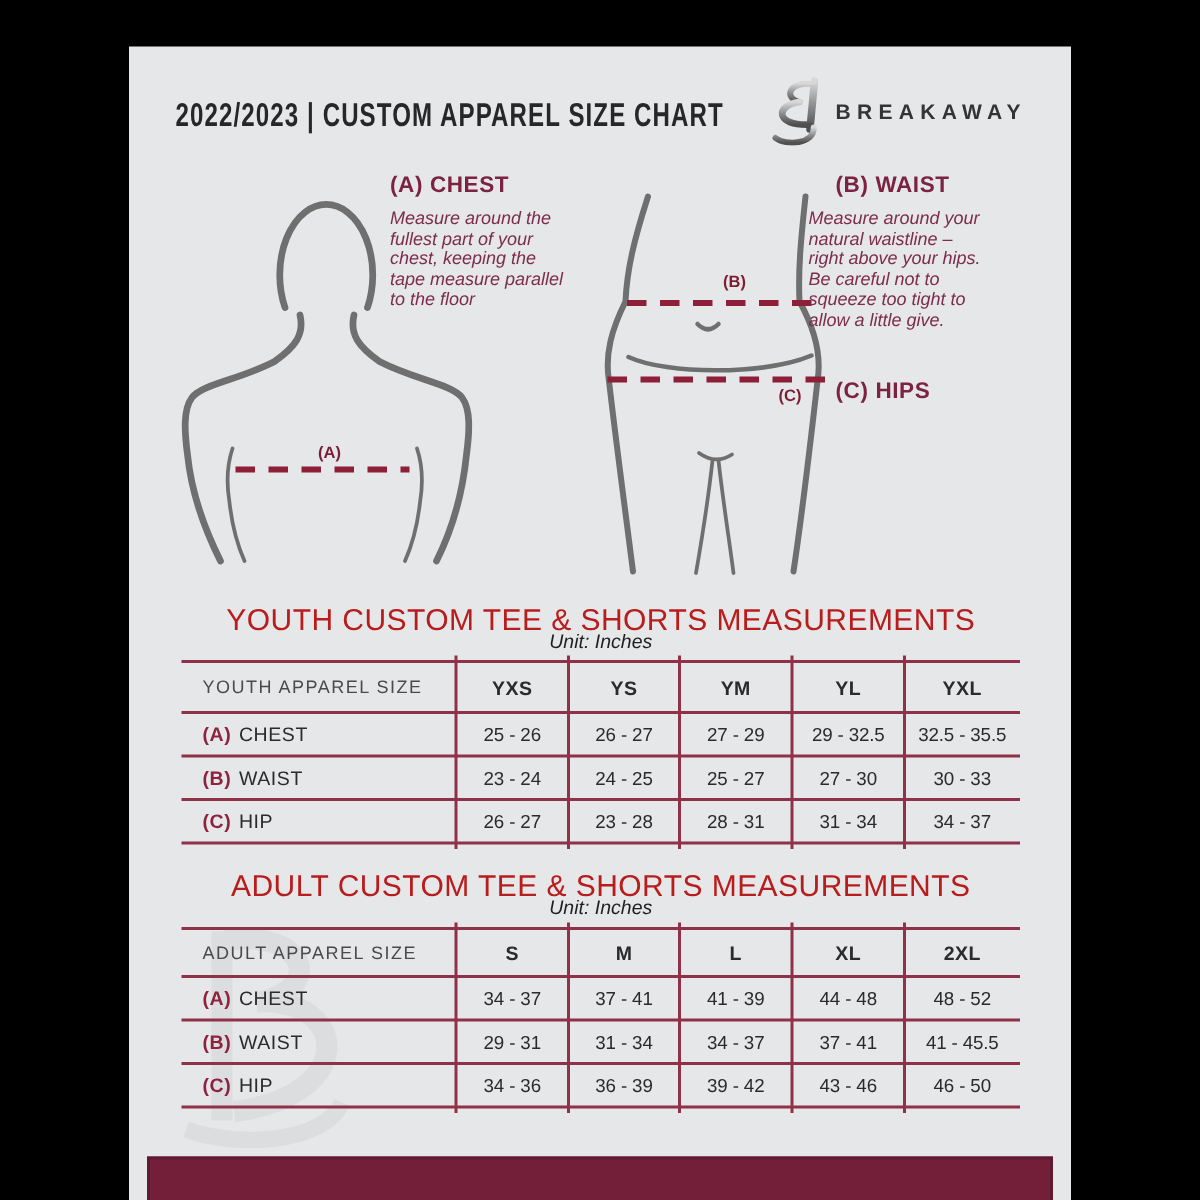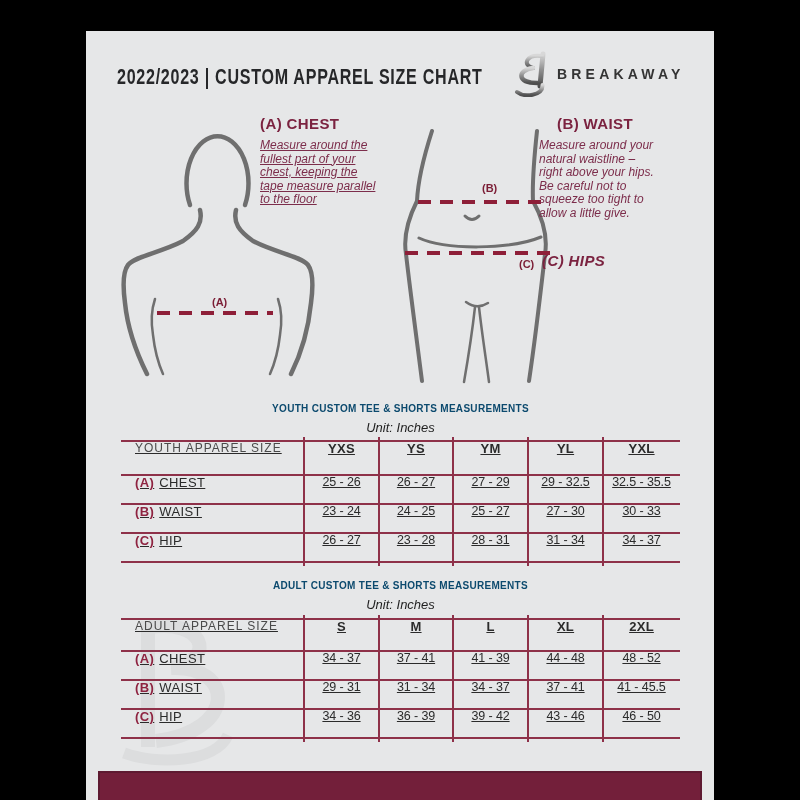--- a/index.html
+++ b/index.html
@@ -30,35 +30,35 @@
   .guide-p{
     font-size:12px;font-style:italic;color:#7c2d4b;line-height:13.5px;
     white-space:pre-line;width:175px;
   }
   .dash-label{
     font-size:11px;font-weight:bold;color:#7b1d35;
   }
 
   
   .tbl-title{
-    left:35px;width:559px;text-align:center;font-size:10px;font-weight:bold;
-    color:#0c4a6e;letter-spacing:.3px;
+    left:35px;width:559px;text-align:center;font-size:20px;font-weight:normal;
+    color:#b91c1c;letter-spacing:.3px;
   }
   .tbl-unit{
     left:35px;width:559px;text-align:center;font-size:13px;font-style:italic;color:#1f1f1f;
   }
 
   
   .sizetable{left:35px;width:559px;}
   .grid{
     position:absolute;left:0;top:0;width:559px;height:100%;
     display:grid;grid-template-columns:183px 75px 74px 75px 75px 77px;z-index:2;
   }
-  .cell{display:flex;align-items:flex-start;justify-content:center;
-    font-size:12.5px;color:#2b2b2b;letter-spacing:-.1px;text-decoration:underline;}
+  .cell{display:flex;align-items:center;justify-content:center;
+    font-size:12.5px;color:#2b2b2b;letter-spacing:-.1px;}
   .cell.size-h{font-weight:bold;font-size:13px;letter-spacing:.3px;}
   .cell.lbl{justify-content:flex-start;padding-left:14px;}
   .apparel-h{font-size:12px;color:#4a4a4a;letter-spacing:1px;white-space:nowrap;}
   .rowlbl{font-size:13px;color:#2b2b2b;letter-spacing:.4px;white-space:nowrap;}
   .rowlbl b{color:#8e2340;margin-right:5px;}
   .hline{position:absolute;left:0;width:559px;height:2px;background:#8e3149;
     transform:translateY(-1px);z-index:1;}
   .vline{position:absolute;top:-4px;height:calc(100% + 8px);width:2px;background:#8e3149;
     transform:translateX(-1px);z-index:1;}
 
@@ -116,35 +116,35 @@
       <path d="M80,183 C77,210 73,235 69,258" stroke-width="2.5"></path>
       <path d="M84,183 C87,210 91,235 94,258" stroke-width="2.5"></path>
     </g>
     <path d="M23,78 L153,78" stroke="#8e1f38" stroke-width="4" stroke-dasharray="13 9" fill="none"></path>
     <path d="M10,129 L163,129" stroke="#8e1f38" stroke-width="4" stroke-dasharray="13 9" fill="none"></path>
   </svg>
   <span class="abs dash-label" style="left:396px;top:151px;">(B)</span>
   <span class="abs dash-label" style="left:433px;top:227px;">(C)</span>
 
   <div class="abs guide-h" style="left:174px;top:84px;">(A) CHEST</div>
-  <div class="abs guide-p" style="left:174px;top:108px;text-decoration:underline;">Measure around the
+  <div class="abs guide-p" style="left:174px;top:108px;">Measure around the
 fullest part of your
 chest, keeping the
 tape measure parallel
 to the floor</div>
 
   <div class="abs guide-h" style="left:471px;top:84px;">(B) WAIST</div>
   <div class="abs guide-p" style="left:453px;top:108px;">Measure around your
 natural waistline –
 right above your hips.
 Be careful not to
 squeeze too tight to
 allow a little give.</div>
 
-  <div class="abs guide-h" style="left:456px;top:221px;font-style:italic;">(C) HIPS</div>
+  <div class="abs guide-h" style="left:471px;top:221px;">(C) HIPS</div>
 
   <svg class="abs" style="left:30px;top:582px;z-index:0;" width="180" height="160" viewBox="0 0 180 160" aria-hidden="true">
     <g fill="none" stroke="#dcddde" stroke-width="14">
       <path d="M32,8 L32,134"></path>
       <path d="M34,14 C86,6 102,44 58,55"></path>
       <path d="M55,55 C118,52 122,118 40,128"></path>
       <path d="M8,140 C40,152 100,150 112,122" stroke-width="11"></path>
     </g>
   </svg>
 

